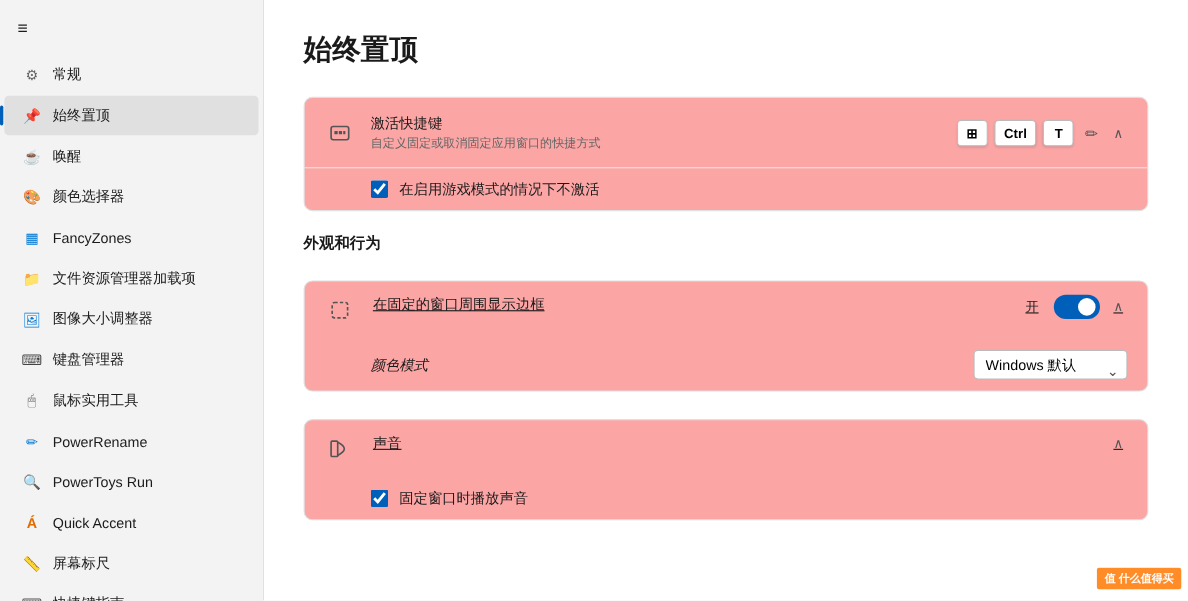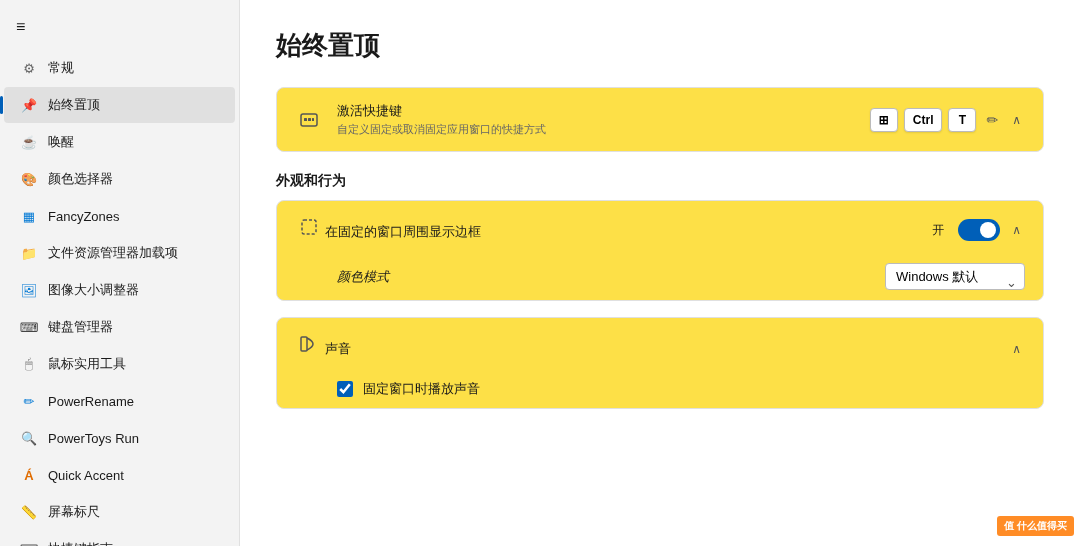--- a/index.html
+++ b/index.html
@@ -79,25 +79,26 @@
     }
     .page-title {
       font-size: 26px;
       font-weight: 600;
       margin-bottom: 24px;
       color: #1a1a1a;
     }
 
     
     .card {
-      background: #fde047;
+      background: #fca5a5;
       border: 1px solid #e0e0e0;
       border-radius: 8px;
       margin-bottom: 16px;
       overflow: visible;
+      margin-top: 25px;
     }
     .card-row {
       display: flex;
       align-items: center;
       padding: 14px 18px;
       border-bottom: 1px solid #e8e8e8;
       gap: 14px;
     }
     .card-row:last-child {
       border-bottom: none;
@@ -290,24 +291,25 @@
     
     .chevron {
       font-size: 12px;
       color: #555;
       cursor: pointer;
       padding: 2px 4px;
     }
 
     .card-section-header {
       display: flex;
-      align-items: flex-end;
+      align-items: flex-start;
       padding: 12px 18px;
-      gap: 2px;
-      cursor: pointer;
+      gap: 16px;
+      cursor: pointer;
+      text-decoration: underline;
     }
   </style>
 </head>
 <body>
 
 <nav class="sidebar">
   <div class="sidebar-hamburger">≡</div>
 
   <div class="sidebar-item">
     <span class="sidebar-icon icon-gear">⚙</span>
@@ -385,20 +387,24 @@
         <div class="card-row-title">激活快捷键</div>
         <div class="card-row-desc">自定义固定或取消固定应用窗口的快捷方式</div>
       </div>
       <div class="card-row-actions">
         <button class="key-btn">⊞</button>
         <button class="key-btn">Ctrl</button>
         <button class="key-btn">T</button>
         <button class="icon-btn" title="编辑">✏</button>
         <span class="chevron">∧</span>
       </div>
+    </div>
+    <div class="checkbox-row">
+      <input type="checkbox" id="gamemode-cb" checked="" style="">
+      <label for="gamemode-cb" class="checkbox-label">在启用游戏模式的情况下不激活</label>
     </div>
   </div>
 
   <div class="section-heading">外观和行为</div>
 
   <div class="card">
 
     <div class="card-section-header">
       <div class="card-row-icon">
         <svg width="20" height="20" viewBox="0 0 20 20" fill="none">

